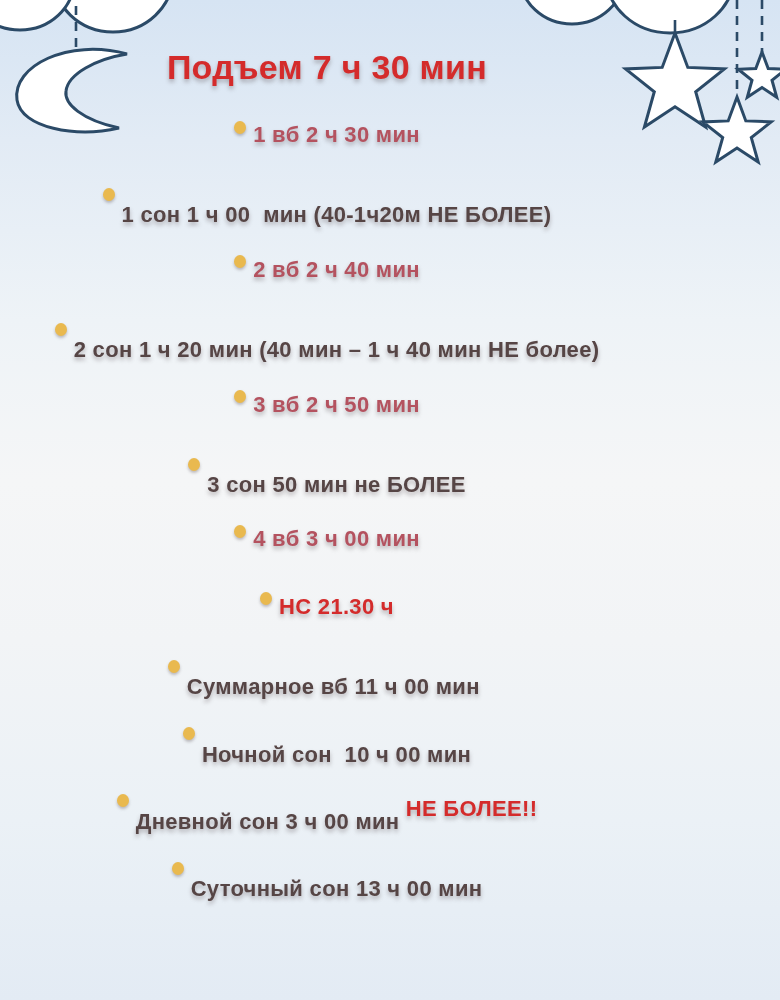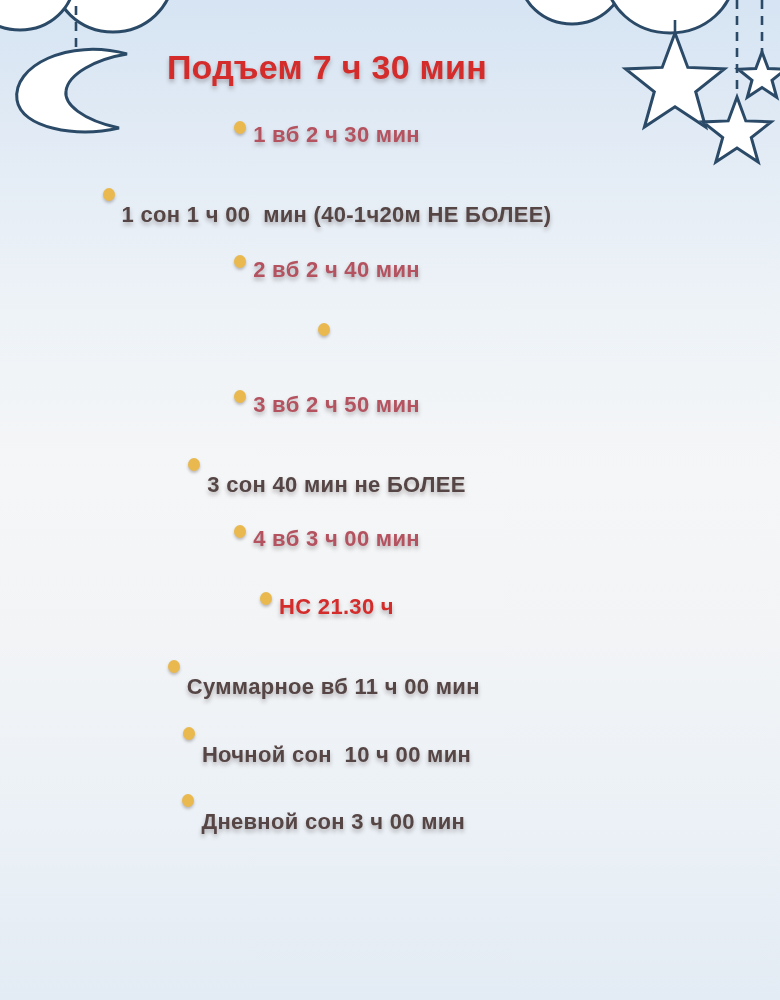--- a/index.html
+++ b/index.html
@@ -88,42 +88,48 @@
     <div class="row">
       <span class="bullet"></span>
       <span class="part dark">1 сон 1 ч 00  мин (40-1ч20м НЕ БОЛЕЕ)</span>
     </div>
     <div class="row">
       <span class="bullet"></span>
       <span class="part muted_red">2 вб 2 ч 40 мин</span>
     </div>
     <div class="row">
       <span class="bullet"></span>
+      <span class="part dark">2 сон 1 ч 20 мин (40 мин – 1 ч 40 мин НЕ более)</span>
     </div>
     <div class="row">
       <span class="bullet"></span>
       <span class="part muted_red">3 вб 2 ч 50 мин</span>
     </div>
     <div class="row">
       <span class="bullet"></span>
-      <span class="part dark">3 сон 40 мин не БОЛЕЕ</span>
+      <span class="part dark">3 сон 50 мин не БОЛЕЕ</span>
     </div>
     <div class="row">
       <span class="bullet"></span>
       <span class="part muted_red">4 вб 3 ч 00 мин</span>
     </div>
     <div class="row">
       <span class="bullet"></span>
       <span class="part bright_red">НС 21.30 ч</span>
     </div>
     <div class="row">
       <span class="bullet"></span>
       <span class="part dark">Суммарное вб 11 ч 00 мин </span>
     </div>
     <div class="row">
       <span class="bullet"></span>
       <span class="part dark">Ночной сон  10 ч 00 мин</span>
     </div>
     <div class="row">
       <span class="bullet"></span>
       <span class="part dark">Дневной сон 3 ч 00 мин </span>
+      <span class="part bright_red">НЕ БОЛЕЕ!!</span>
+    </div>
+    <div class="row">
+      <span class="bullet"></span>
+      <span class="part dark">Суточный сон 13 ч 00 мин</span>
     </div>
   </div>
 
 </body></html>

